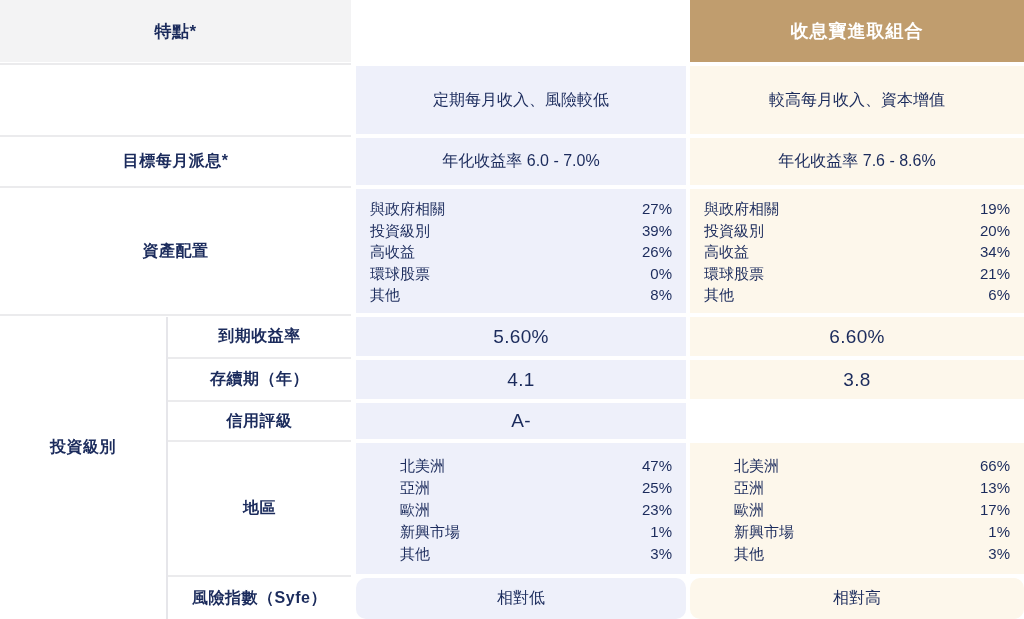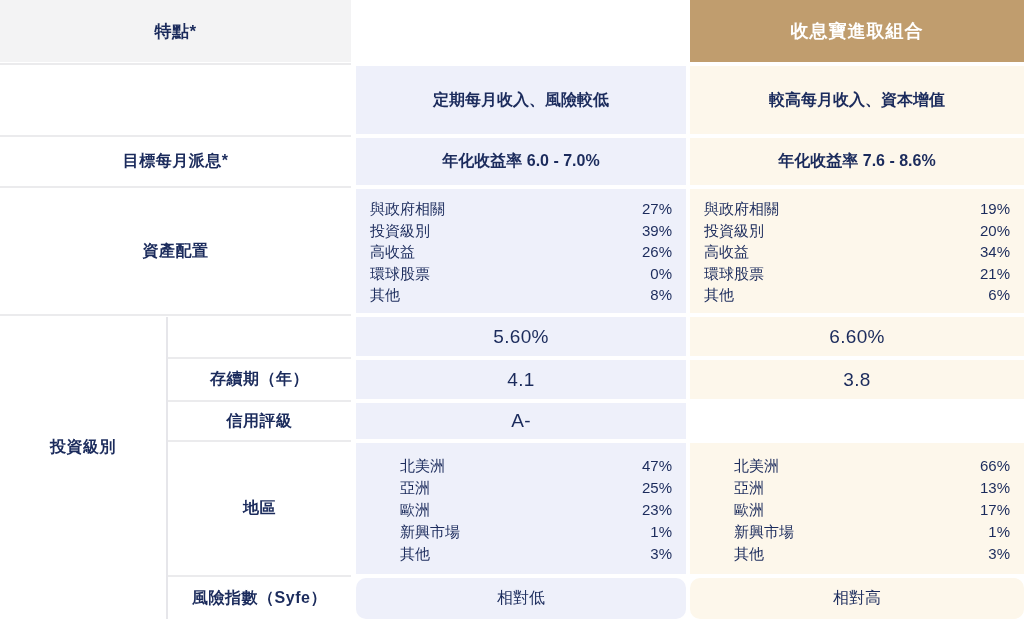--- a/index.html
+++ b/index.html
@@ -26,21 +26,21 @@
   .hdr-features { grid-area: 1 / 1 / 2 / 4; background: #f3f3f4; font-weight: 700; font-size: 17px; letter-spacing: 0.5px; }
   .hdr-regular  { grid-area: 1 / 5 / 2 / 6; background: #1a2f63; color: #ffffff; font-weight: 700; font-size: 18px; letter-spacing: 1px; }
   .hdr-aggressive { grid-area: 1 / 7 / 2 / 8; background: #c09d6e; color: #ffffff; font-weight: 700; font-size: 18px; letter-spacing: 1px; }
 
   
   .sep { position: relative; }
   .sep::after { content: ""; position: absolute; left: 0; right: 0; top: 1px; height: 2px; background: #ebebed; }
   .sep-full { grid-column: 1 / 4; }
   .sep-sub  { grid-column: 3 / 4; }
 
-  .value-cell { font-weight: 700; font-size: 16px; }
+  .value-cell { font-weight: 400; font-size: 16px; }
   .big-value  { font-weight: 400; font-size: 19px; letter-spacing: 0.3px; }
   .risk-value { font-weight: 400; font-size: 16px; border-radius: 10px; }
 
   .list-cell { display: block; padding: 9px 14px 0 14px; font-size: 15px; line-height: 21.5px; text-align: left; }
   .list-cell.region { padding-top: 12px; line-height: 22px; padding-left: 44px; }
   .list-row { display: flex; justify-content: space-between; text-align: right; }
   .list-row .pct { font-variant-numeric: tabular-nums; }
 
   .section-label { grid-area: 9 / 1 / 17 / 2; }
   .v-divider { grid-area: 9 / 2 / 18 / 3; background: #e6e6ea; }
@@ -106,20 +106,21 @@
     <div class="list-row">
         <span>其他</span>
         <span class="pct">6%</span>
       </div>
   </div>
   <div class="sep sep-full" style="grid-row: 8;"></div>
 
   <div class="cell label-cell section-label">投資級別</div>
   <div class="v-divider"></div>
 
+  <div class="cell label-cell" style="grid-area: 9 / 3;">到期收益率</div>
   <div class="cell big-value lav" style="grid-area: 9 / 5;">5.60%</div>
   <div class="cell big-value cream" style="grid-area: 9 / 7;">6.60%</div>
   <div class="sep sep-sub" style="grid-row: 10;"></div>
 
   <div class="cell label-cell" style="grid-area: 11 / 3;">存續期（年）</div>
   <div class="cell big-value lav" style="grid-area: 11 / 5;">4.1</div>
   <div class="cell big-value cream" style="grid-area: 11 / 7;">3.8</div>
   <div class="sep sep-sub" style="grid-row: 12;"></div>
 
   <div class="cell label-cell" style="grid-area: 13 / 3;">信用評級</div>

